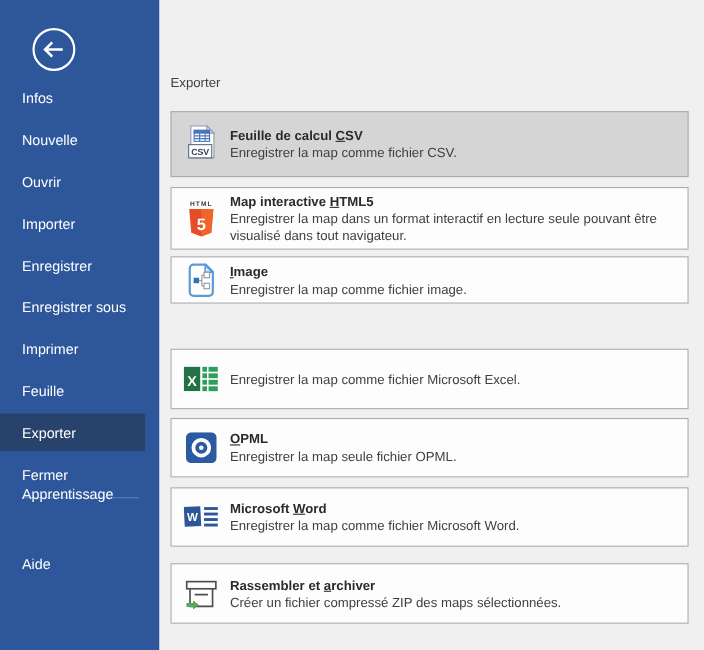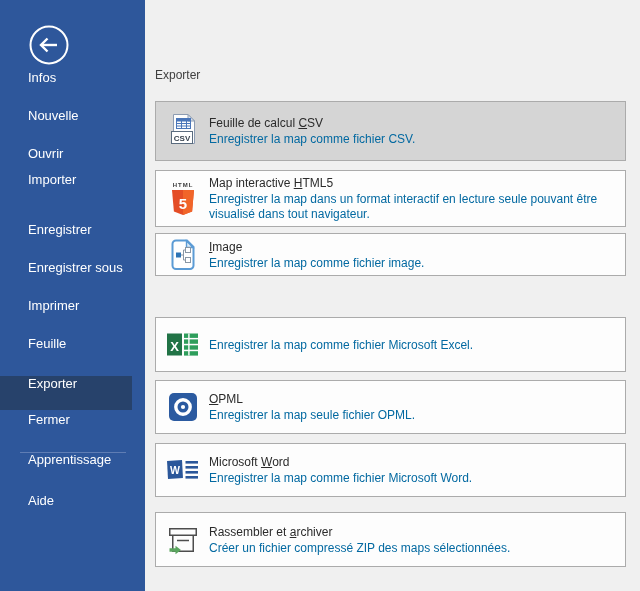--- a/index.html
+++ b/index.html
@@ -8,41 +8,41 @@
     position:relative; width:640px; height:591px; overflow:hidden;
     font-family:"Liberation Sans", sans-serif;
     -webkit-font-smoothing:antialiased;
   }
 
   
   .sidebar { position:absolute; left:0; top:0; width:145px; height:100%; background:#2E579B; }
   .back-btn { position:absolute; left:27px; top:23px; width:44px; height:44px; cursor:pointer; }
   .nav-item {
     position:absolute; left:0; width:132px; height:38px;
-    display:flex; padding-left:28px;
+    display:flex; align-items:center; padding-left:20px;
     color:#ffffff; font-size:13px; cursor:pointer; white-space:nowrap;
   }
   .nav-item.selected { background:#27426B; height:34px; }
   .nav-sep { position:absolute; left:20px; width:106px; height:1px; background:#5F7DB4; }
 
   
   .main { position:absolute; left:145px; top:0; width:495px; height:100%; background:#F0F0F0; }
   .pane-heading { position:absolute; left:10px; top:68px; font-size:12px; color:#404040; }
 
   .export-item {
     position:absolute; left:10px; width:471px;
     background:#FDFDFD; border:1px solid #ABABAB;
     display:flex; align-items:center; cursor:pointer;
   }
   .export-item.selected { background:#D5D5D5; }
   .icon-box { flex:none; width:32px; margin-left:11px; display:flex; justify-content:center; align-items:center; }
   .text-box { margin-left:10px; padding-right:5px; }
-  .item-label { font-size:12px; font-weight:normal; color:#2B2B2B; line-height:16px; }
+  .item-label { font-size:12px; font-weight:bold; color:#2B2B2B; line-height:16px; }
   .item-label .key { text-decoration:underline; }
-  .item-desc { font-size:12px; color:#0369a1; line-height:15px; margin-top:1px; }
+  .item-desc { font-size:12px; color:#404040; line-height:15px; margin-top:1px; }
 </style>
 </head>
 <body>
 
 <div id="app">
 
   <div class="sidebar">
 
     <div class="back-btn">
       <svg width="44" height="44" viewBox="0 0 44 44">
@@ -54,21 +54,21 @@
 
     <div class="nav-item" style="top:70px">
         <span>Infos</span>
       </div>
     <div class="nav-item" style="top:108px">
         <span>Nouvelle</span>
       </div>
     <div class="nav-item" style="top:146px">
         <span>Ouvrir</span>
       </div>
-    <div class="nav-item" style="top:172px">
+    <div class="nav-item" style="top:184px">
         <span>Importer</span>
       </div>
     <div class="nav-item" style="top:222px">
         <span>Enregistrer</span>
       </div>
     <div class="nav-item" style="top:260px">
         <span>Enregistrer sous</span>
       </div>
     <div class="nav-item" style="top:298px">
         <span>Imprimer</span>
@@ -78,21 +78,21 @@
       </div>
     <div class="nav-item selected" style="top:376px">
         <span>Exporter</span>
       </div>
     <div class="nav-item" style="top:412px">
         <span>Fermer</span>
       </div>
 
     <div class="nav-sep" style="top:452px"></div>
 
-    <div class="nav-item" style="top:452px">
+    <div class="nav-item" style="top:430px">
         <span>Apprentissage</span>
       </div>
     <div class="nav-item" style="top:493px">
         <span>Aide</span>
       </div>
   </div>
 
   <div class="main">
 
     <div class="pane-heading">Exporter</div>

